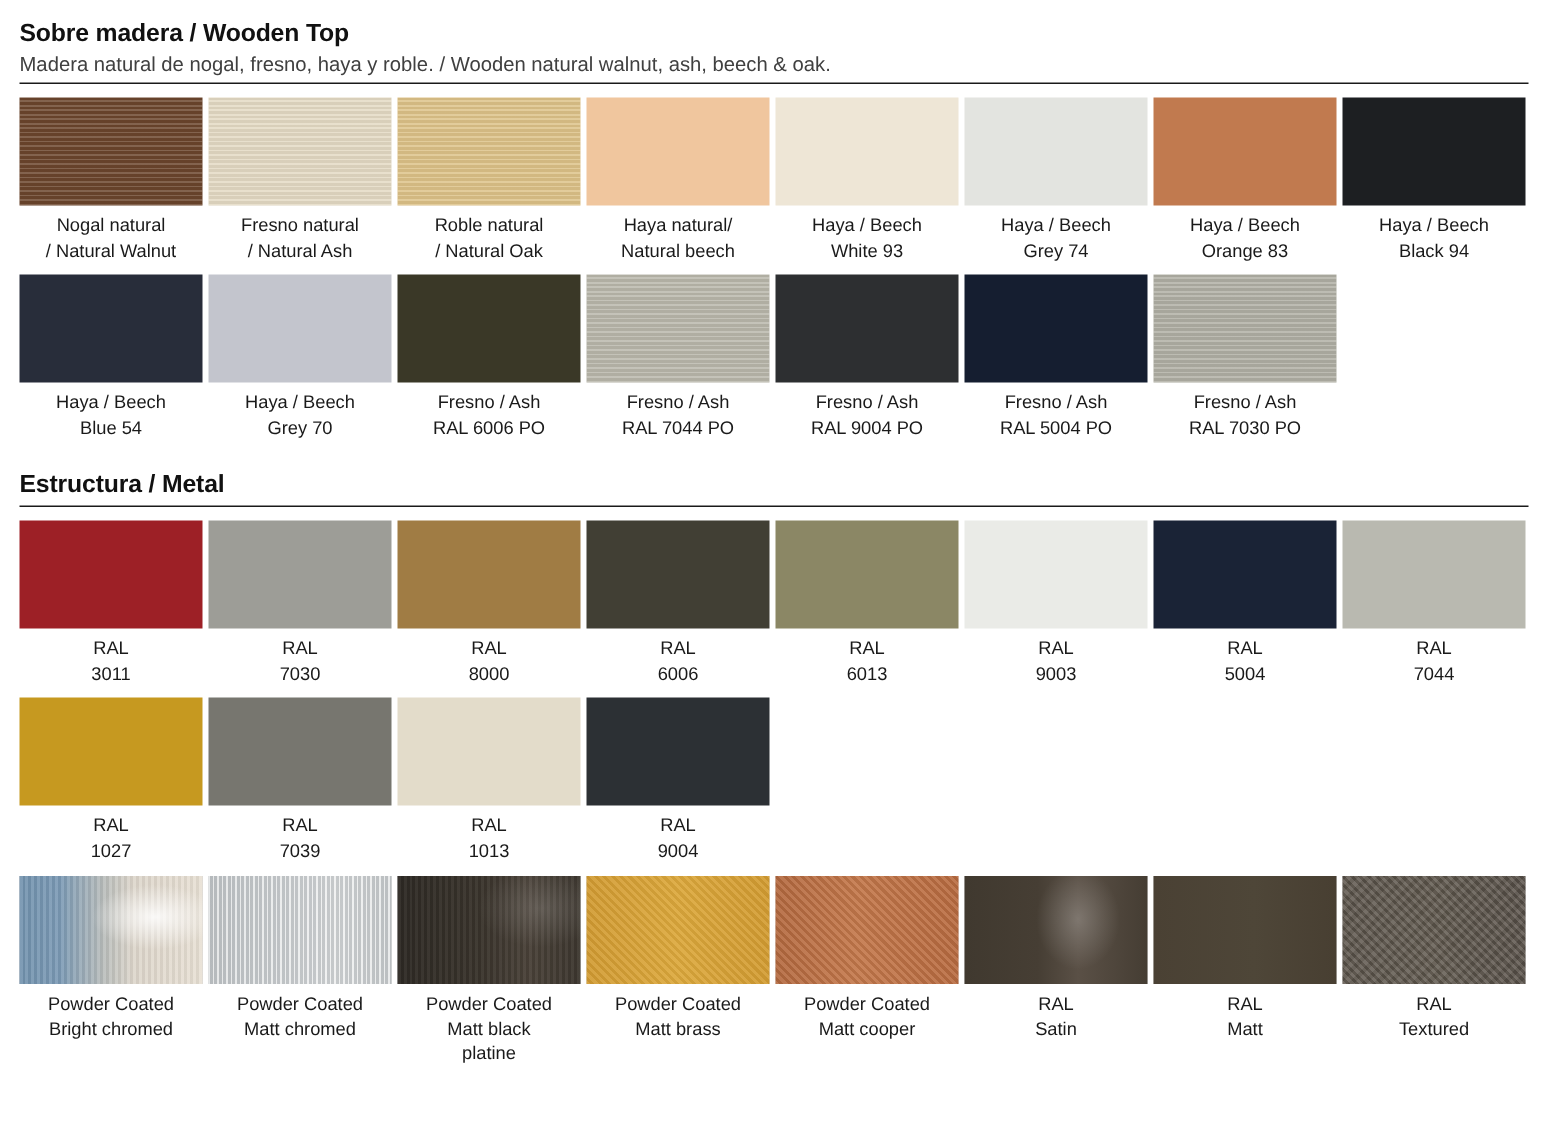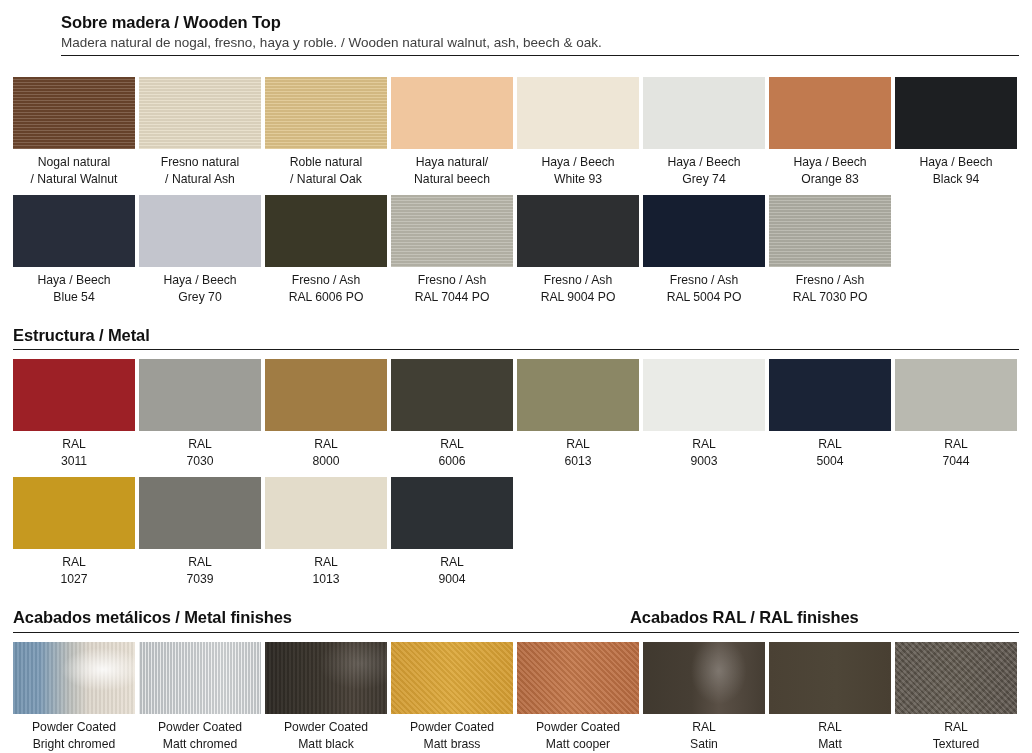--- a/index.html
+++ b/index.html
@@ -58,27 +58,27 @@
     font-size: 12.2px;
     line-height: 16.5px;
     text-align: center;
     color: #1a1a1a;
     padding-top: 5px;
     white-space: pre-line;
   }
   .cell.empty .sw { background: none; }
 
   
-  .block-wood-1 { margin-top: 21px; }
+  .block-wood-1 { margin-top: 9px; }
   .block-wood-2 { margin-top: 8px; }
   .block-frame-1 { margin-top: 9px; }
   .block-frame-2 { margin-top: 8px; }
   .block-bottom { margin-top: 9px; }
 
-  .sec-wood { padding-top: 11px; margin-left: 48px; }
+  .sec-wood { padding-top: 11px; }
   .sec-frame { padding-top: 19px; }
 
   
   .sec-bottom { padding-top: 19px; position: relative; }
   .dual-head {
     position: relative;
     height: 23px;
     padding: 0 13px;
   }
   .dual-head .left {
@@ -337,29 +337,20 @@
       <span class="sw flat"></span>
     </div>
     <div class="cell empty">
       <span class="sw flat"></span>
     </div>
     <div class="cell empty">
       <span class="sw flat"></span>
     </div>
   </div>
 
-  <div class="sec-bottom">
-    <div class="dual-head">
-      <div class="sec-title left">Acabados metálicos / Metal finishes</div>
-      <div class="sec-title right">Acabados RAL / RAL finishes</div>
-    </div>
-    <div class="rule-wrap">
-      <hr class="rule">
-    </div>
-  </div>
 
   <div class="grid block-bottom">
     <div class="cell">
       <span class="sw flat metal-bright"></span>
       <div class="cap">Powder Coated
 Bright chromed</div>
     </div>
     <div class="cell">
       <span class="sw flat metal-matt"></span>
       <div class="cap">Powder Coated

